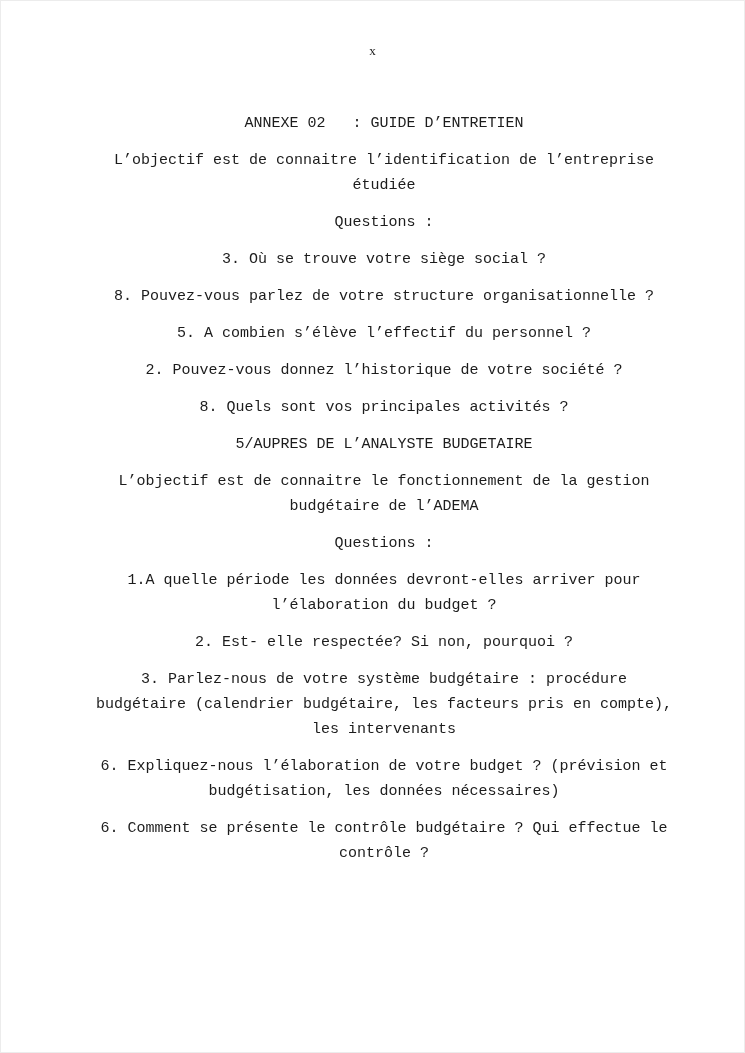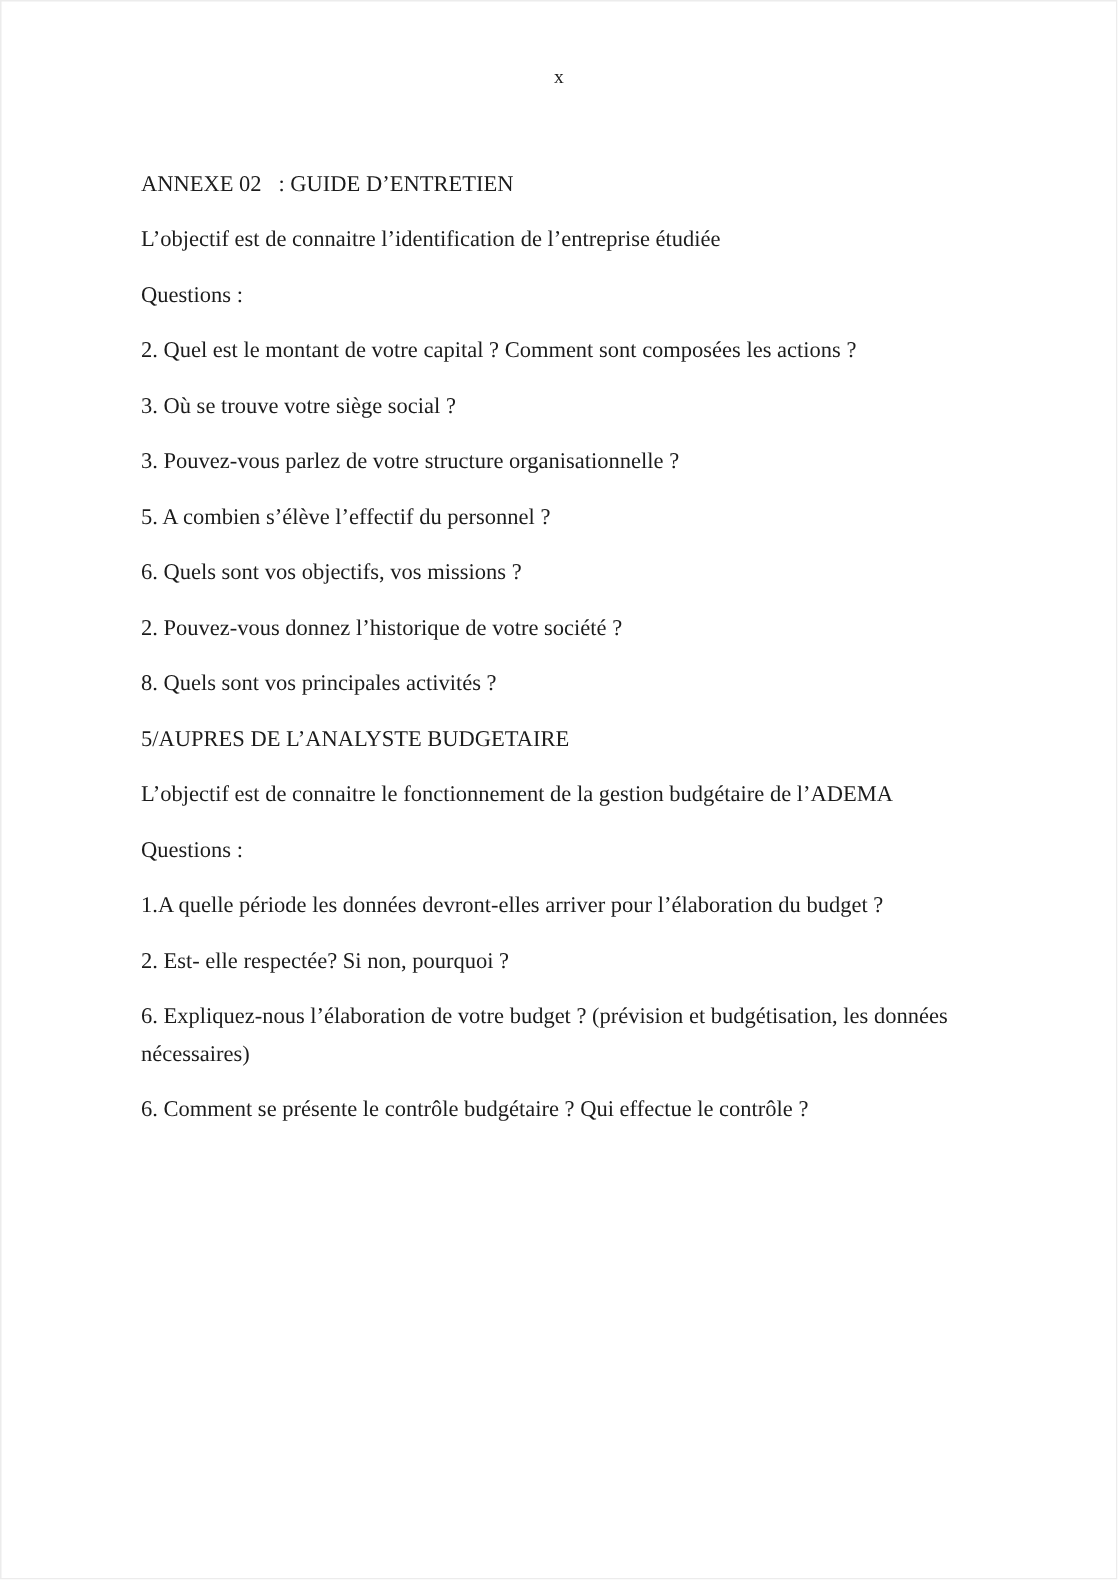--- a/index.html
+++ b/index.html
@@ -25,64 +25,64 @@
       line-height: 15px;
     }
     .content {
       padding: 53px 70px 0 93px;
     }
     .content p {
       margin: 0 0 12px 0;
       font-size: 15px;
       line-height: 25px;
       white-space: pre-wrap;
-      text-align: left;
+      text-align: center;
+      font-family: Liberation Mono, monospace;
     }
   </style>
 </head>
 <body>
 
 <div class="page">
 
   <div class="header-mark">x</div>
 
   <div class="content">
 
     <p>ANNEXE 02   : GUIDE D’ENTRETIEN</p>
 
 
     <p>L’objectif est de connaitre l’identification de l’entreprise étudiée</p>
 
     <p>Questions :</p>
 
 
-    <p>2. Quel est le montant de votre capital ? Comment sont composées les actions ?</p>
 
     <p>3. Où se trouve votre siège social ?</p>
 
-    <p>3. Pouvez-vous parlez de votre structure organisationnelle ?</p>
+    <p>8. Pouvez-vous parlez de votre structure organisationnelle ?</p>
 
     <p>5. A combien s’élève l’effectif du personnel ?</p>
 
-    <p>6. Quels sont vos objectifs, vos missions ?</p>
 
     <p>2. Pouvez-vous donnez l’historique de votre société ?</p>
 
     <p>8. Quels sont vos principales activités ?</p>
 
     <p>5/AUPRES DE L’ANALYSTE BUDGETAIRE</p>
 
     <p>L’objectif est de connaitre le fonctionnement de la gestion budgétaire de l’ADEMA</p>
 
     <p>Questions :</p>
 
     <p>1.A quelle période les données devront-elles arriver pour l’élaboration du budget ?</p>
 
     <p>2. Est- elle respectée? Si non, pourquoi ?</p>
 
+    <p>3. Parlez-nous de votre système budgétaire : procédure budgétaire (calendrier budgétaire, les facteurs pris en compte), les intervenants</p>
 
     <p>6. Expliquez-nous l’élaboration de votre budget ? (prévision et budgétisation, les données nécessaires)</p>
 
 
     <p>6. Comment se présente le contrôle budgétaire ? Qui effectue le contrôle ?</p>
 
   </div>
 </div>
 
 </body></html>

